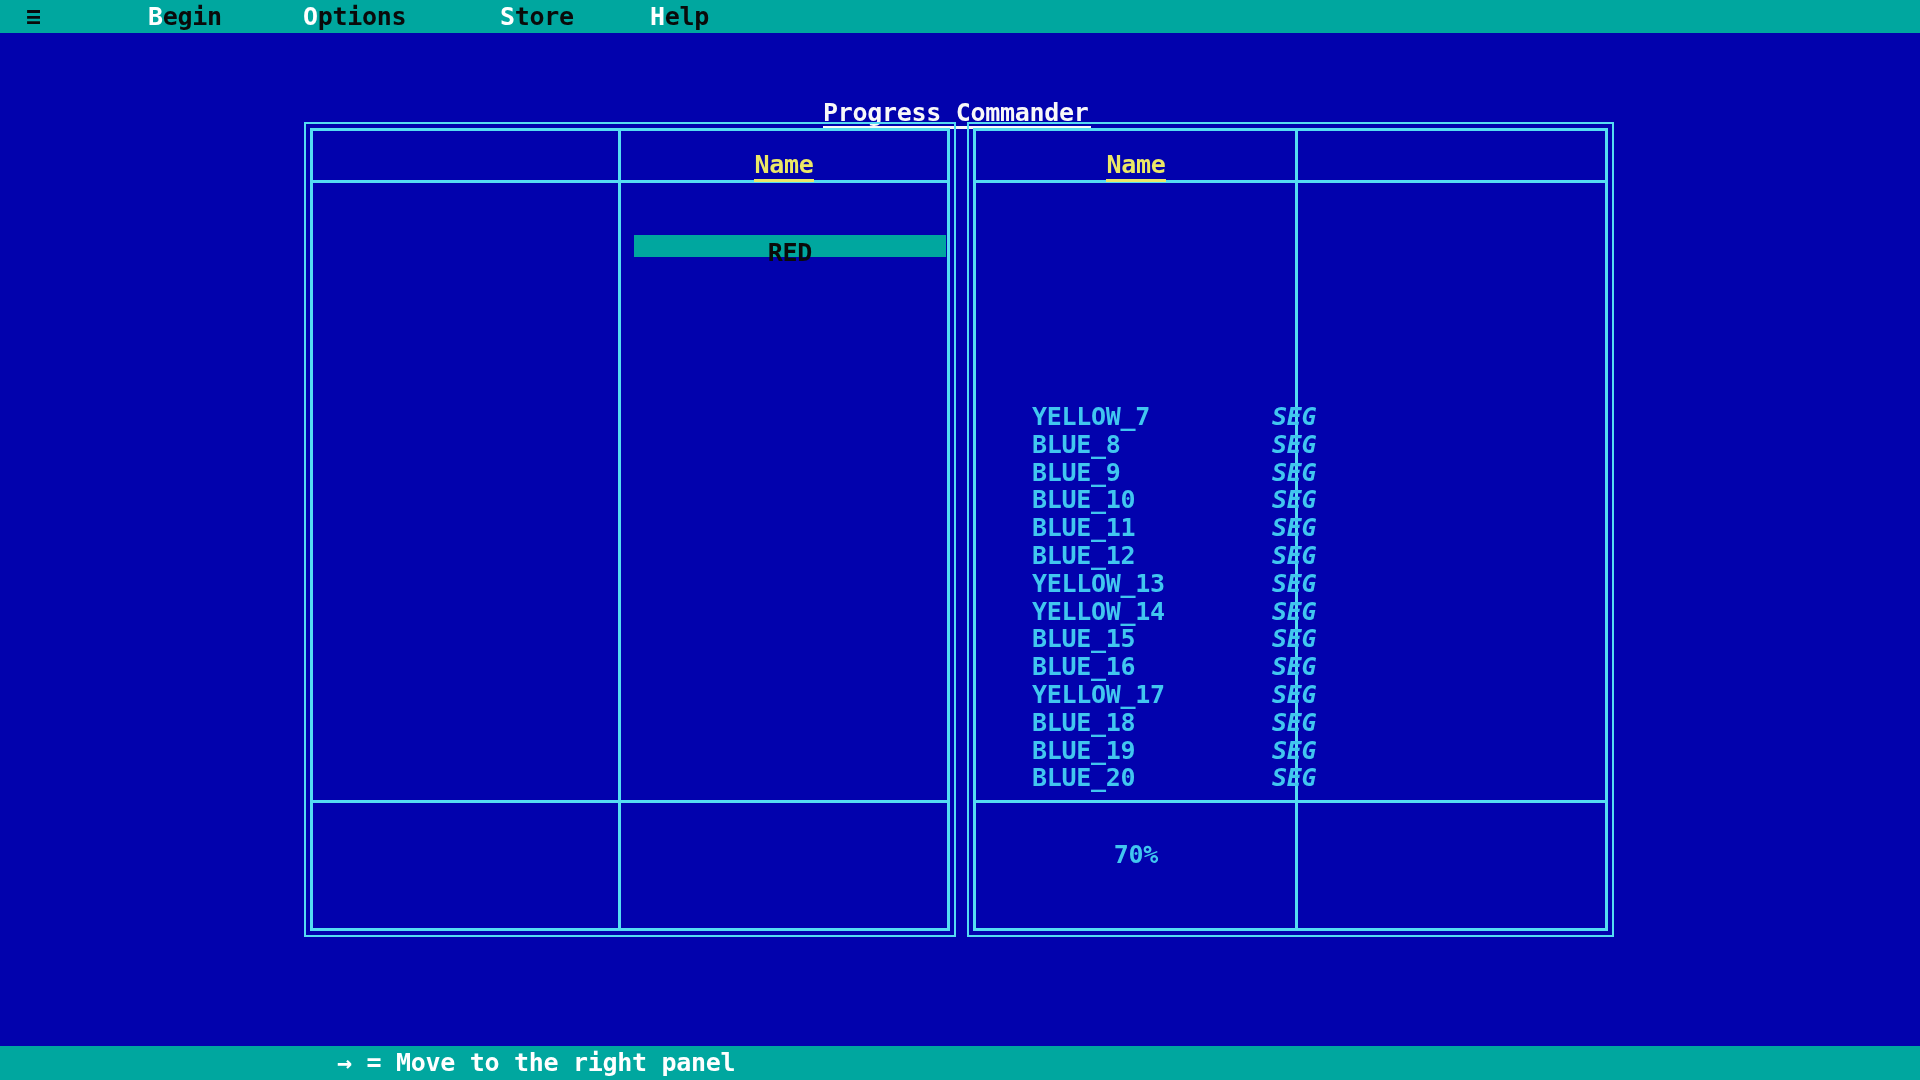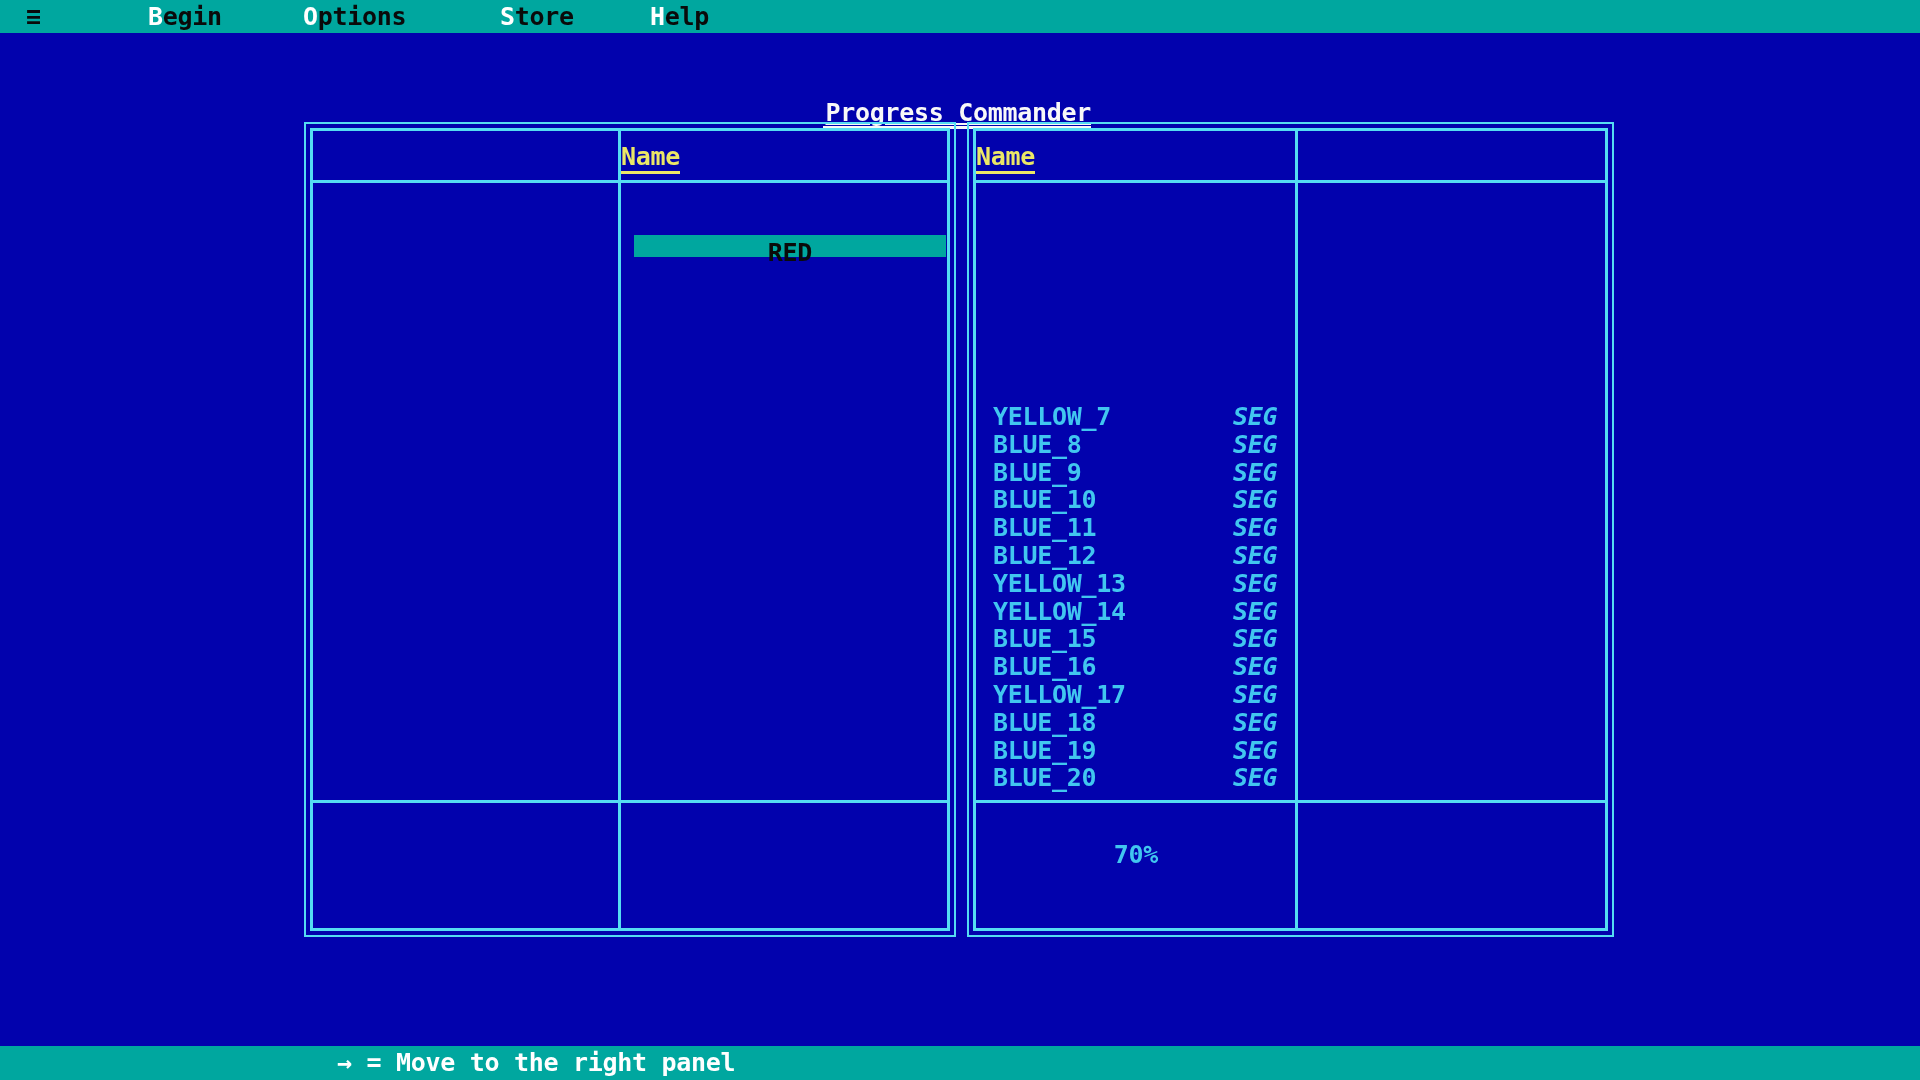--- a/index.html
+++ b/index.html
@@ -23,52 +23,52 @@
   }
   
   .menubar{position:absolute;left:0;top:0;width:1920px;height:33px;background:var(--bar);}
   .hamburger{position:absolute;left:26px;top:0;height:33px;line-height:33px;color:var(--black);cursor:default;}
   .menu-item{position:absolute;top:0;height:33px;line-height:33px;color:var(--black);cursor:default;white-space:pre;}
   .menu-item .hot{color:#FFFFFF;}
   .mi-0{left:148px;} .mi-1{left:303px;} .mi-2{left:500px;} .mi-3{left:650px;}
   
   .app-title{
     position:absolute;left:823px;top:100px;width:268px;height:29px;
-    line-height:26px;text-align:right;color:var(--titletext);
-    border-bottom:3px solid var(--titletext);white-space:pre;text-decoration:underline;
+    line-height:26px;text-align:left;color:var(--titletext);
+    border-bottom:3px solid var(--titletext);white-space:pre;
   }
   
   .panel{position:absolute;border:2px solid var(--border);}
   .panel-left{left:304px;top:122px;width:652px;height:815px;}
   .panel-right{left:967px;top:122px;width:647px;height:815px;}
   .panel-inner{position:absolute;inset:4px;border:3px solid var(--border);}
   .hline{position:absolute;height:3px;background:var(--border);}
   .vline{position:absolute;width:3px;background:var(--border);}
   
   .lp-header-sep{left:313px;top:180px;width:634px;}
   .lp-bottom-sep{left:313px;top:800px;width:634px;}
   .lp-divider{left:618px;top:131px;height:800px;}
   
   .rp-header-sep{left:976px;top:180px;width:629px;}
   .rp-bottom-sep{left:976px;top:800px;width:629px;}
   .rp-divider{left:1295px;top:131px;height:800px;}
   
-  .col-header{position:absolute;top:144px;height:30px;line-height:26px;color:var(--headertext);}
+  .col-header{position:absolute;top:152px;height:30px;line-height:26px;text-align:center;color:var(--headertext);}
   .col-header span{display:inline-block;border-bottom:3px solid var(--headertext);padding-bottom:1px;white-space:pre;}
   .lp-header{left:621px;width:326px;}
   .rp-header{left:976px;width:320px;}
   
   .selected-bar{
     position:absolute;left:634px;top:235px;width:312px;height:22px;
     background:var(--bar);color:var(--black);
     line-height:35px;text-align:center;white-space:pre;cursor:default;
   }
   
   .file-list{position:absolute;left:993px;top:403px;width:300px;}
-  .file-row{position:relative;height:27.8px;line-height:27.8px;color:var(--filetext);white-space:pre;cursor:default;}
+  .file-row{position:relative;height:27.8px;line-height:27.8px;color:var(--filetext);white-space:pre;cursor:default;margin-left:39px;}
   .file-row .fext{position:absolute;left:240px;top:0;font-style:italic;}
   
   .progress-pct{
     position:absolute;left:976px;top:841px;width:320px;height:28px;
     line-height:28px;text-align:center;color:var(--filetext);white-space:pre;
   }
   
   .statusbar{position:absolute;left:0;top:1046px;width:1920px;height:34px;background:var(--bar);}
   .status-text{position:absolute;left:337px;top:0;height:24px;line-height:34px;color:#FFFFFF;white-space:pre;}
 </style>

